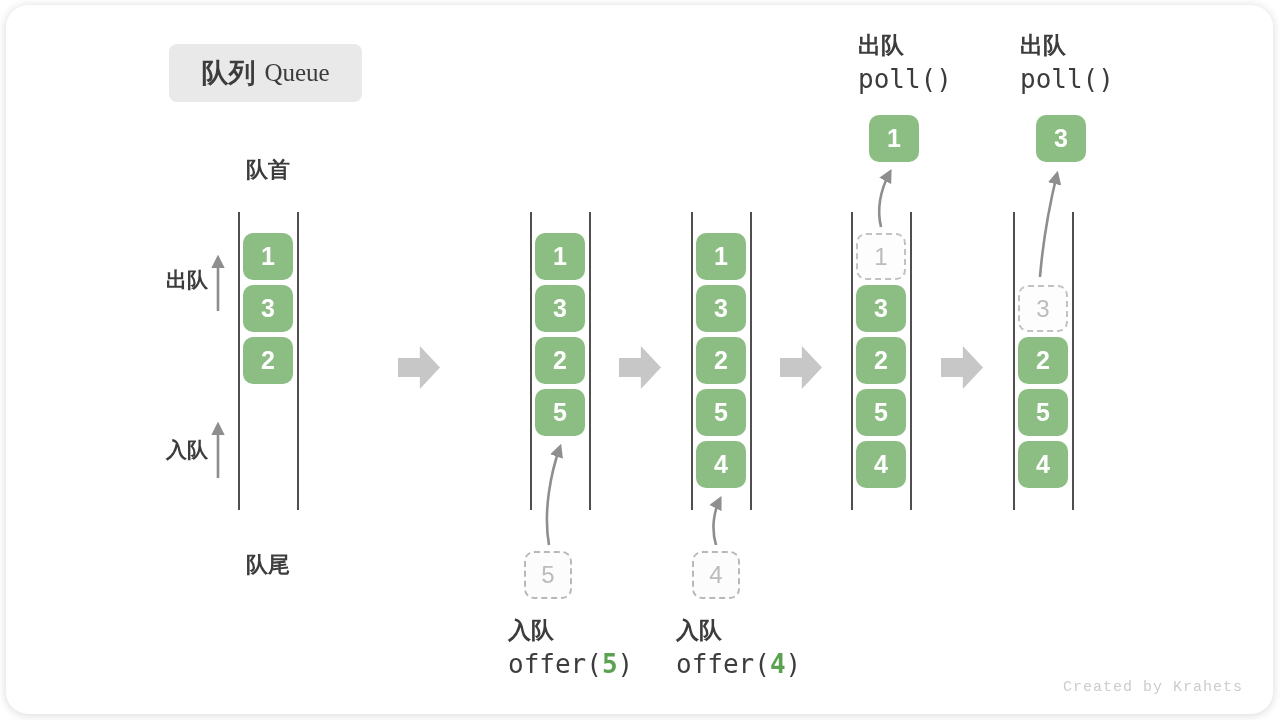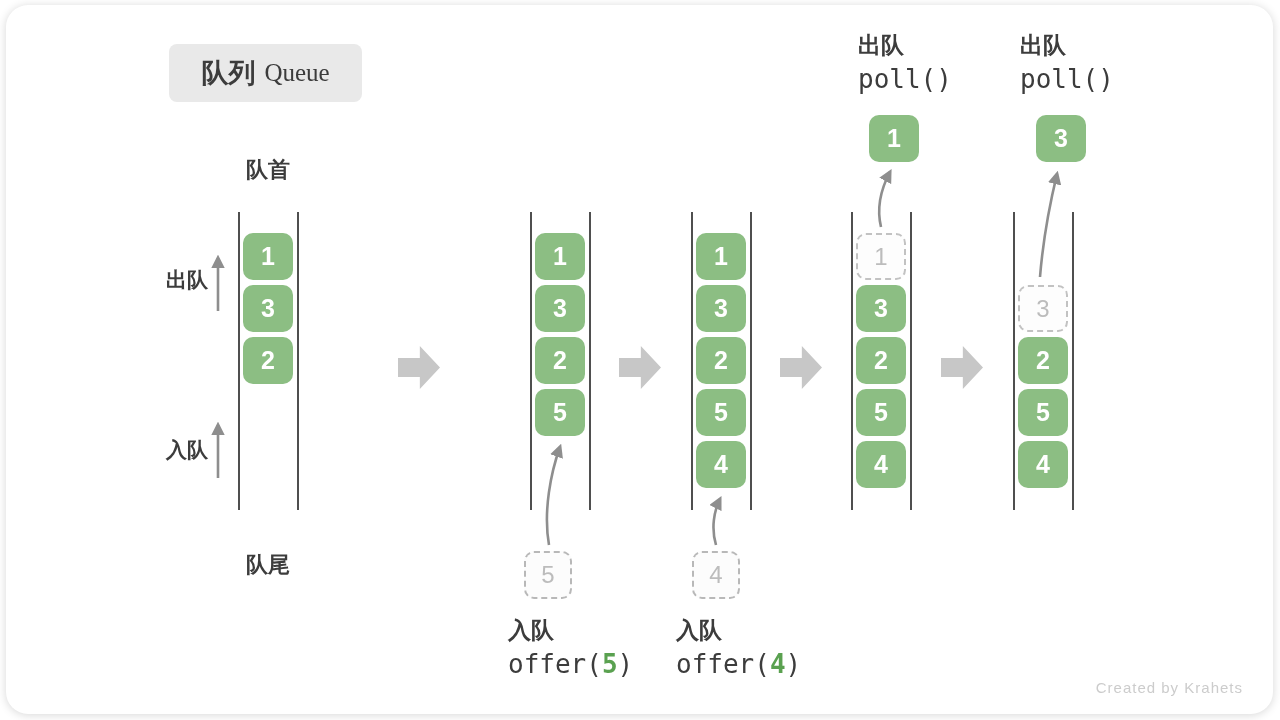--- a/index.html
+++ b/index.html
@@ -39,21 +39,21 @@
     position:absolute;width:42px;height:43px;background:var(--block-arrow,#c7c7c7);
     clip-path:polygon(0% 28%,52% 28%,52% 0%,100% 50%,52% 100%,52% 72%,0% 72%);
   }
   .overlay{position:absolute;left:0;top:0;pointer-events:none;}
   .op{position:absolute;line-height:34px;white-space:nowrap;}
   .op-zh{font-size:23px;font-weight:bold;color:var(--text-dark,#3c3c3c);}
   .op-code{font-family:"DejaVu Sans Mono",monospace;font-size:26px;color:var(--text-dark,#3c3c3c);}
   .op-arg{color:var(--code-green,#5aa150);font-weight:bold;}
   .watermark{
     position:absolute;right:37px;bottom:24px;
-    font-family:Liberation Sans, sans-serif;font-size:15px;
+    font-family:Liberation Mono, monospace;font-size:15px;
     color:var(--watermark,#cccccc);letter-spacing:1px;
   }
 </style>
 </head>
 <body>
 
 <div class="canvas">
   <div class="card"></div>
 
   <div class="title-box">

